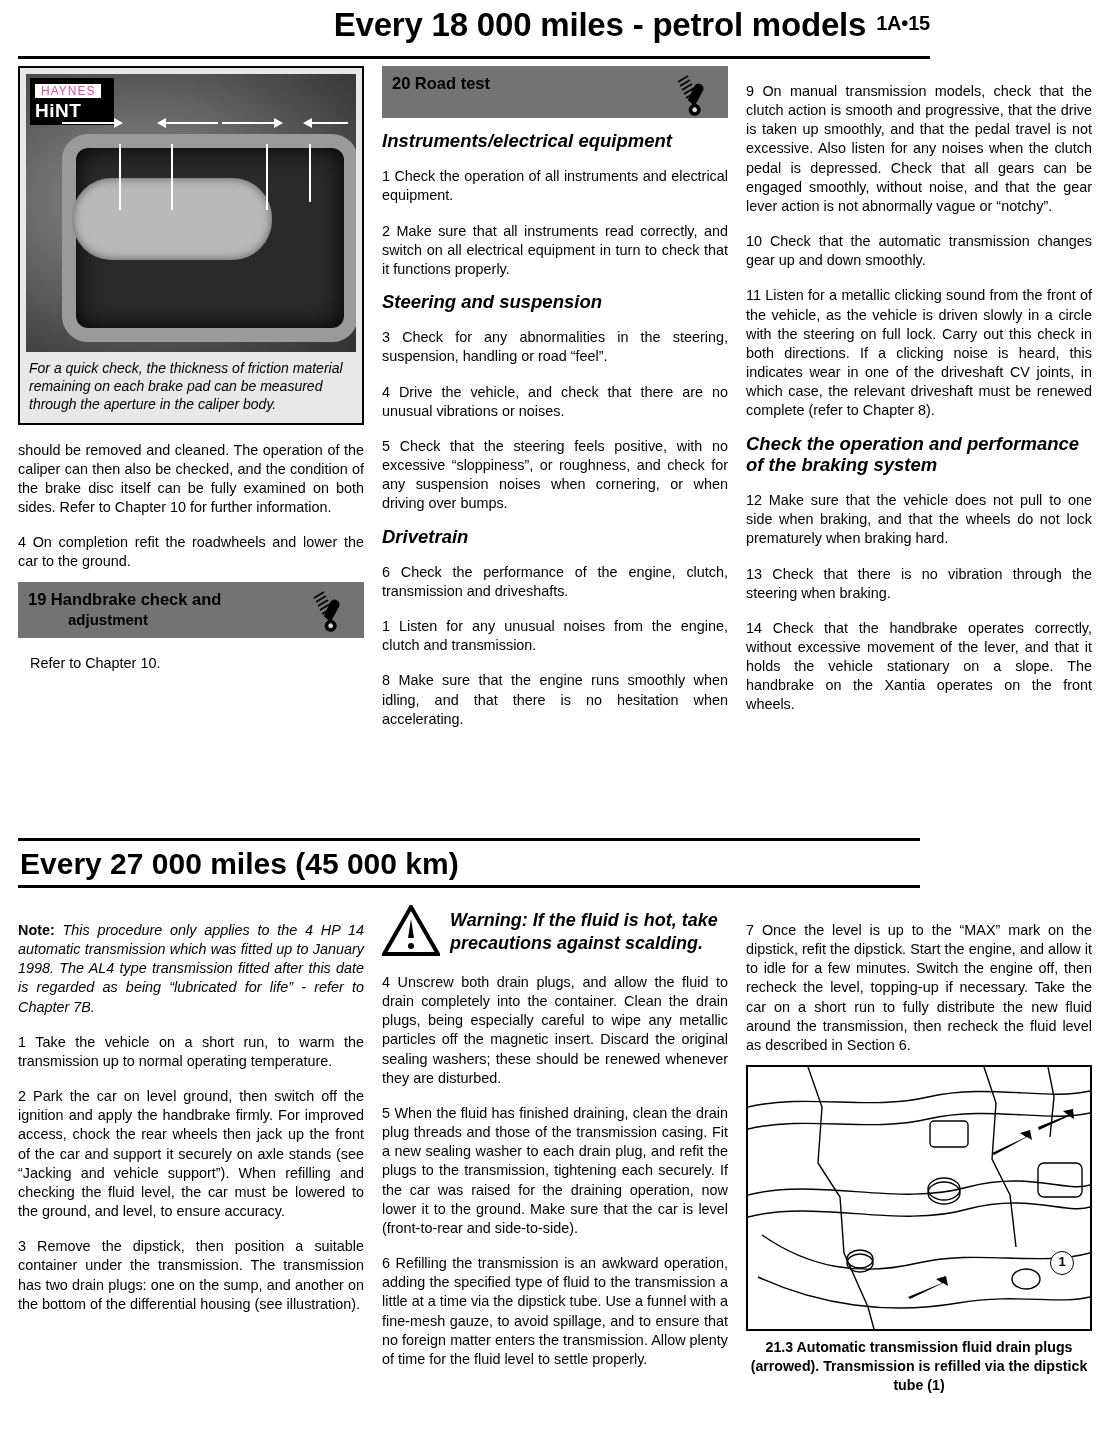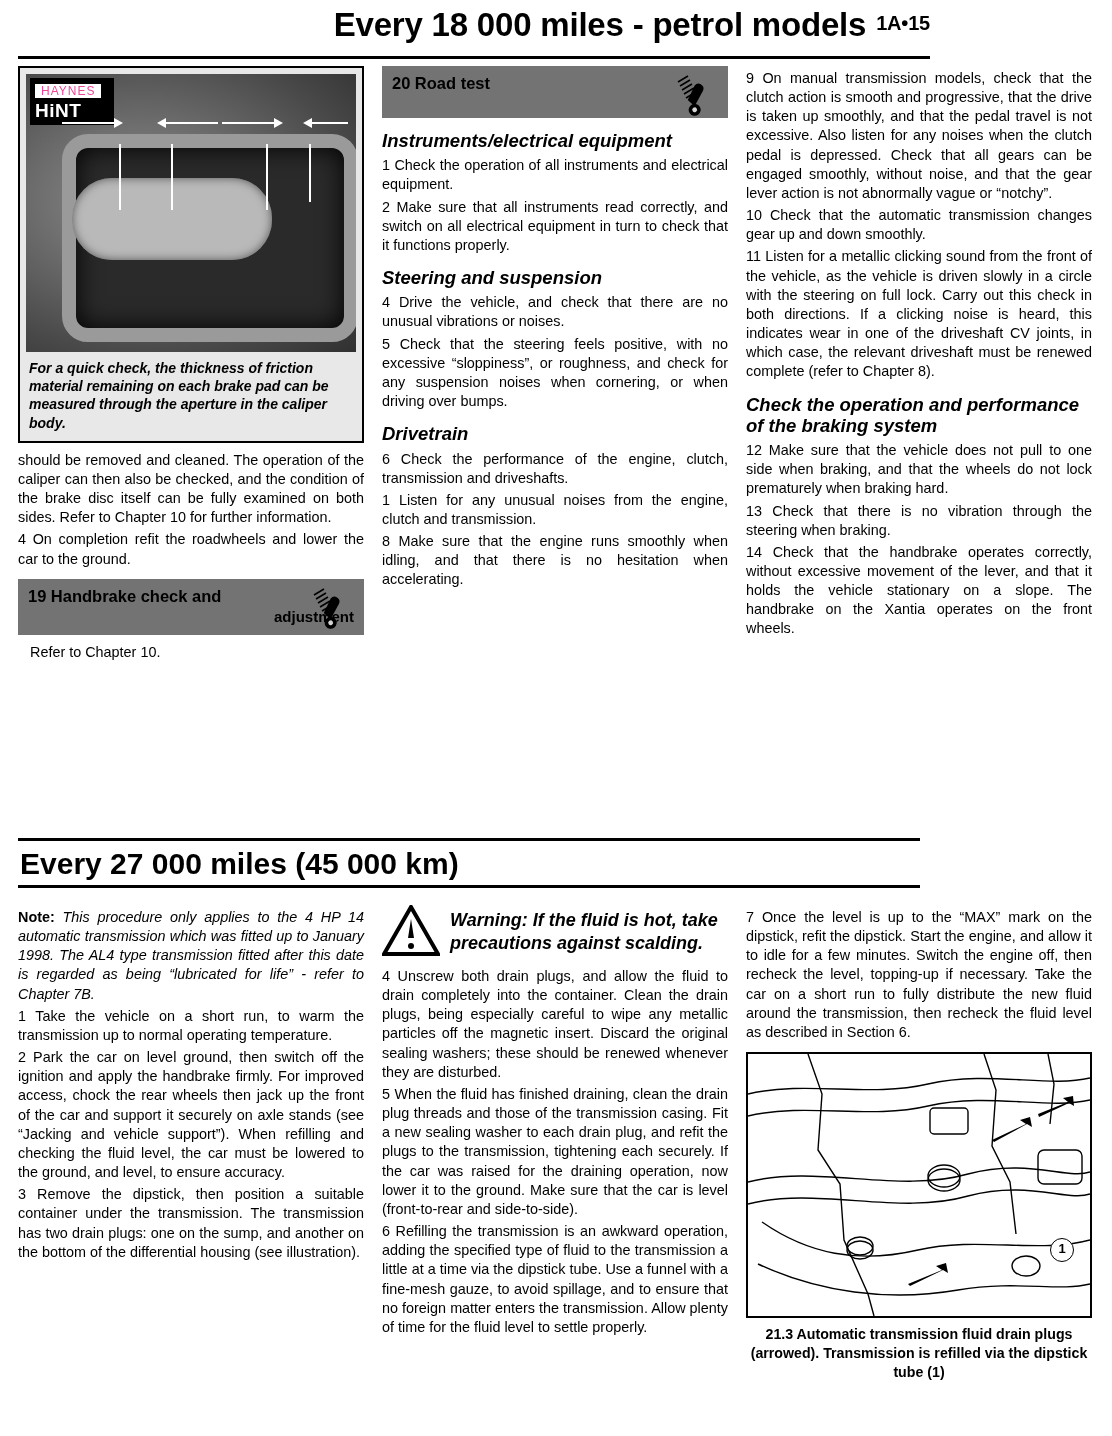--- a/index.html
+++ b/index.html
@@ -62,21 +62,21 @@
     display: flex;
     gap: 18px;
   }
   .col {
     width: 346px;
   }
   .col p, .col .para {
     font-size: 14.4px;
     line-height: 1.33;
     text-align: justify;
-    margin: 3px 0 1px 0;
+    margin: 16px 0 1px 0;
   }
 
   
   .hint-box {
     border: 2px solid #000;
     background: #e8e8e8;
     padding: 0;
     margin-bottom: 8px;
   }
   .hint-photo {
@@ -164,21 +164,21 @@
     border-left: 9px solid #fff;
   }
   .tick {
     position: absolute;
     width: 2px;
     background: #fff;
   }
   .hint-caption {
     font-size: 14px;
     font-style: italic;
-    font-weight: bold;
+    font-weight: normal;
     line-height: 1.3;
     padding: 7px 9px 9px 9px;
     text-align: left;
   }
 
   
   .task-head {
     background: #737373;
     padding: 8px 10px 10px 10px;
     margin: 10px 0 8px 0;
@@ -192,21 +192,20 @@
   .task-head .t-title {
     font-size: 16.5px;
     font-weight: bold;
   }
   .task-head .t-sub {
     font-size: 15px;
     font-weight: bold;
     display: block;
     margin-left: 40px;
     margin-top: 2px;
-    text-align: right;
   }
   .spanner {
     position: absolute;
     right: 8px;
     top: 6px;
     width: 46px;
     height: 44px;
   }
   .spanner svg { width: 46px; height: 44px; display: block; }
 
@@ -387,20 +386,21 @@
               </g>
             </svg>
           </span>
         </div>
 
         <h3 class="sub">Instruments/electrical equipment</h3>
         <p class="para">1  Check the operation of all instruments and electrical equipment.</p>
         <p class="para">2  Make sure that all instruments read correctly, and switch on all electrical equipment in turn to check that it functions properly.</p>
 
         <h3 class="sub">Steering and suspension</h3>
+        <p class="para">3  Check for any abnormalities in the steering, suspension, handling or road “feel”.</p>
         <p class="para">4  Drive the vehicle, and check that there are no unusual vibrations or noises.</p>
         <p class="para">5  Check that the steering feels positive, with no excessive “sloppiness”, or roughness, and check for any suspension noises when cornering, or when driving over bumps.</p>
 
         <h3 class="sub">Drivetrain</h3>
         <p class="para">6  Check the performance of the engine, clutch, transmission and driveshafts.</p>
         <p class="para">1  Listen for any unusual noises from the engine, clutch and transmission.</p>
         <p class="para">8  Make sure that the engine runs smoothly when idling, and that there is no hesitation when accelerating.</p>
       </div>
 
       <div class="col">

